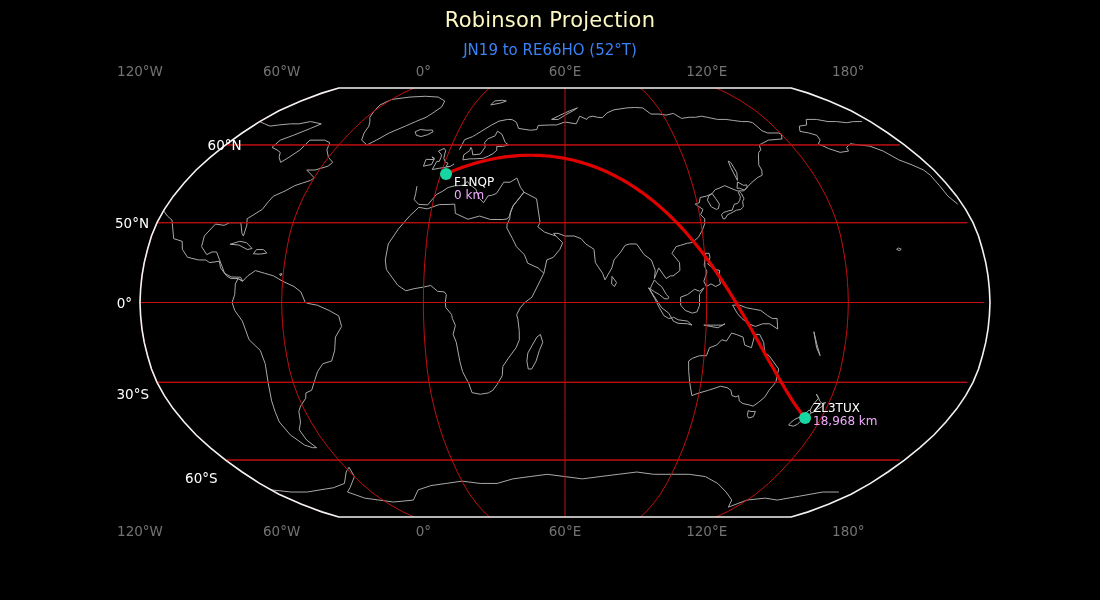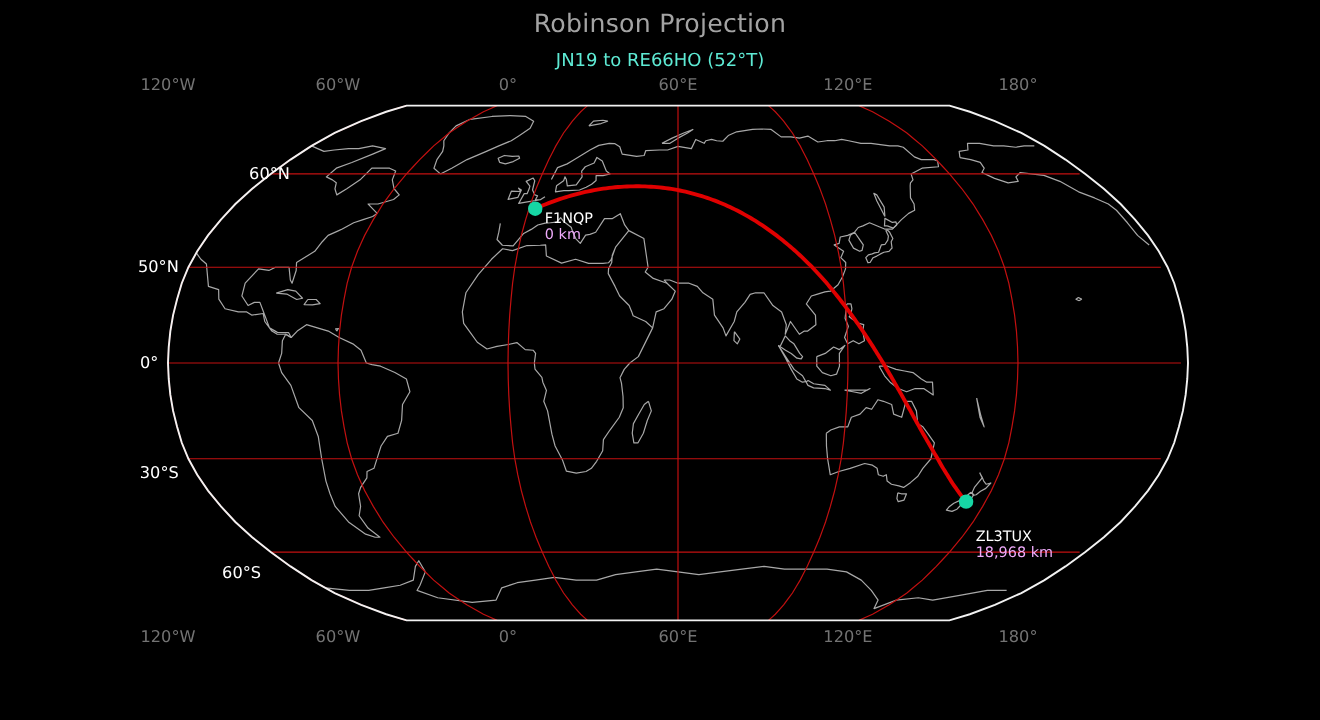--- a/index.html
+++ b/index.html
@@ -21,30 +21,30 @@
     background: #000000;
   }
   #title {
     position: absolute;
     top: 8px;
     left: 0;
     width: 1100px;
     text-align: center;
     font-size: 21px;
     letter-spacing: 0.2px;
-    color: #a3a3a3;
+    color: #fef9c3;
   }
   #subtitle {
     position: absolute;
     top: 41px;
     left: 0;
     width: 1100px;
     text-align: center;
     font-size: 15px;
-    color: #5eead4;
+    color: #3b82f6;
   }
   .axis-label {
     position: absolute;
     font-size: 13.5px;
     color: #737373;
     white-space: nowrap;
     transform: translateX(-50%);
   }
   .lat-label {
     position: absolute;
@@ -164,16 +164,16 @@
     </div>
   <div id="axis-left">
       <div class="lat-label" style="left: 0px; width: 217.595px; top: 144.928px; padding-left: 24px;">60°N</div>
       <div class="lat-label" style="left: 0px; width: 149px; top: 222.706px;">50°N</div>
       <div class="lat-label" style="left: 0px; width: 132px; top: 302.5px;">0°</div>
       <div class="lat-label" style="left: 0px; width: 149px; top: 394px;">30°S</div>
       <div class="lat-label" style="left: 0px; width: 217.595px; top: 478px;">60°S</div>
     </div>
   <div id="station-labels">
       <div class="station-label" style="left: 454.018px; top: 175.918px;"><span>F1NQP</span><span class="station-dist">0 km</span></div>
-      <div class="station-label" style="left: 813.077px; top: 441px;"><span>ZL3TUX</span><span class="station-dist">18,968 km</span></div>
+      <div class="station-label" style="left: 813.077px; top: 402px;"><span>ZL3TUX</span><span class="station-dist">18,968 km</span></div>
     </div>
 
 </div>
 
 </body></html>

